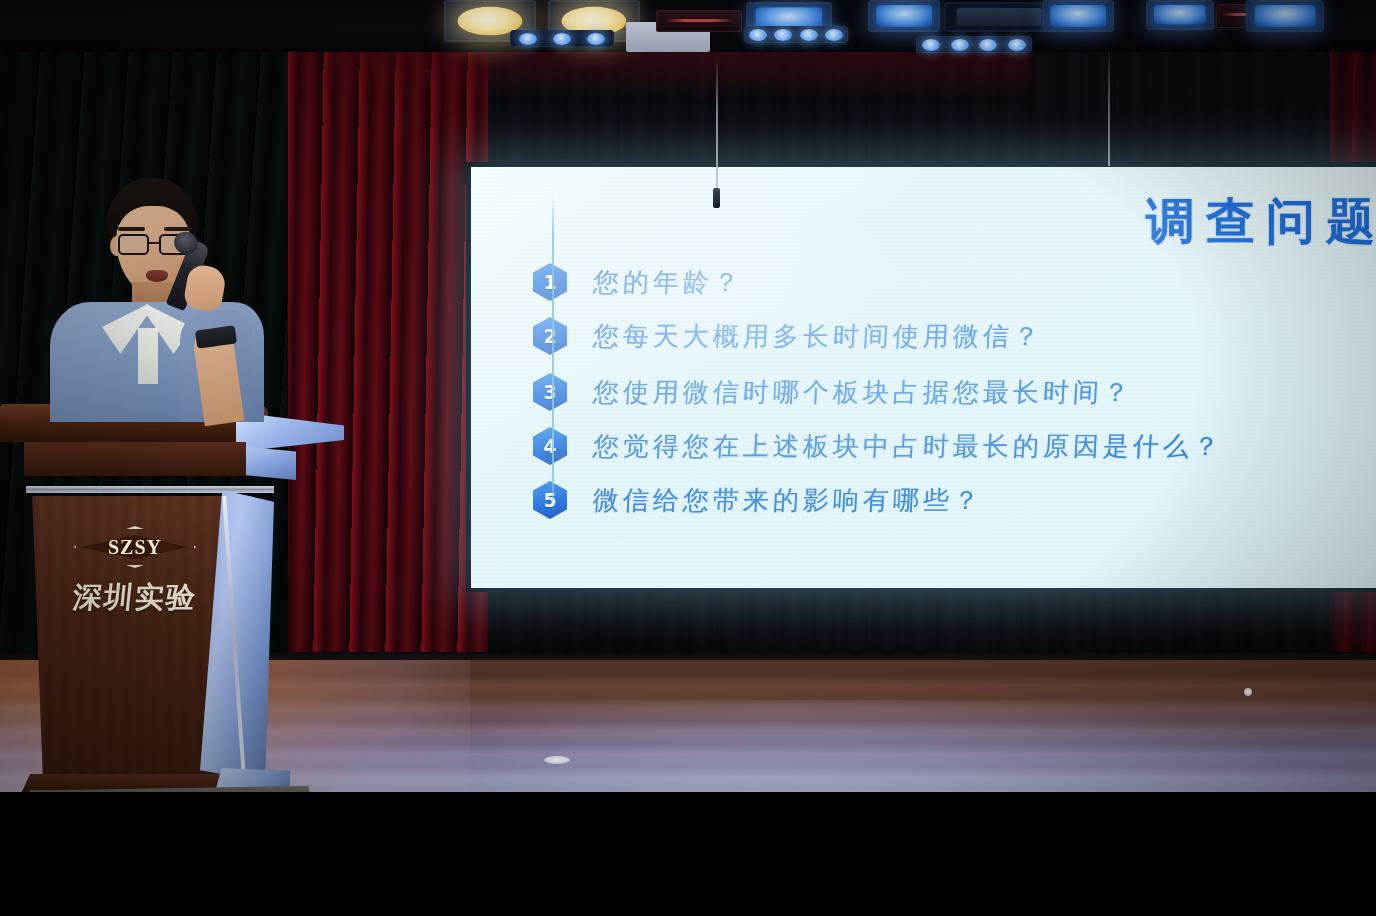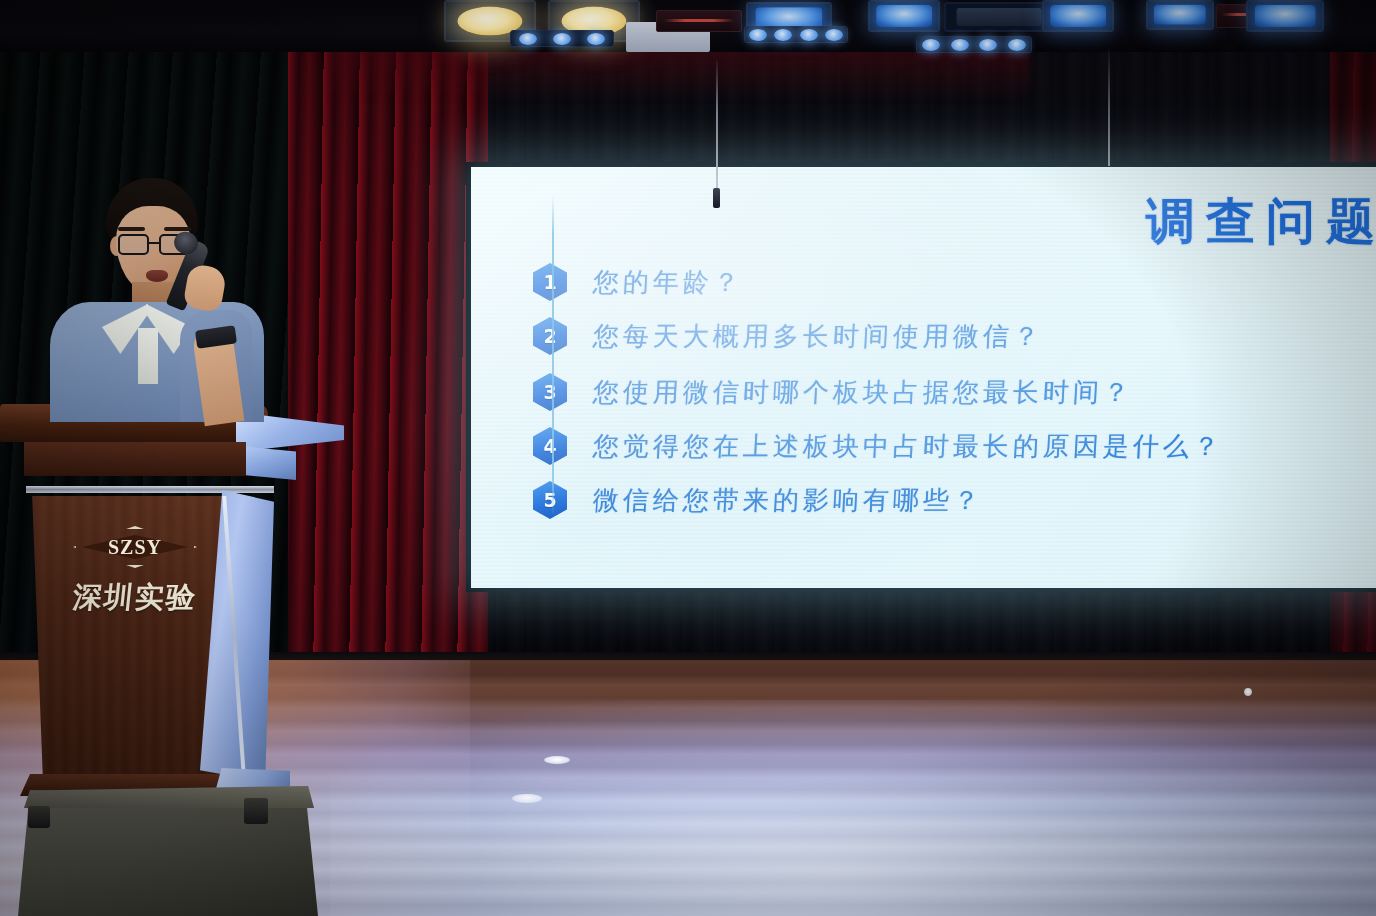--- a/index.html
+++ b/index.html
@@ -5,21 +5,21 @@
   * { box-sizing: border-box; margin: 0; padding: 0; }
   html, body {
     width: 1376px; height: 916px;
     background: #000;
     font-family: "Liberation Sans", sans-serif;
     overflow: hidden;
   }
 
   #scene {
     position: relative;
-    width: 1376px; height: 916px;
+    width: 1376px; height: 792px;
     background: #07060a;
     overflow: hidden;
   }
 
   
   .backdrop {
     position: absolute; left: 0; top: 0; width: 1376px; height: 700px;
     background:
       repeating-linear-gradient(90deg,
         rgba(255,255,255,0.012) 0px,

